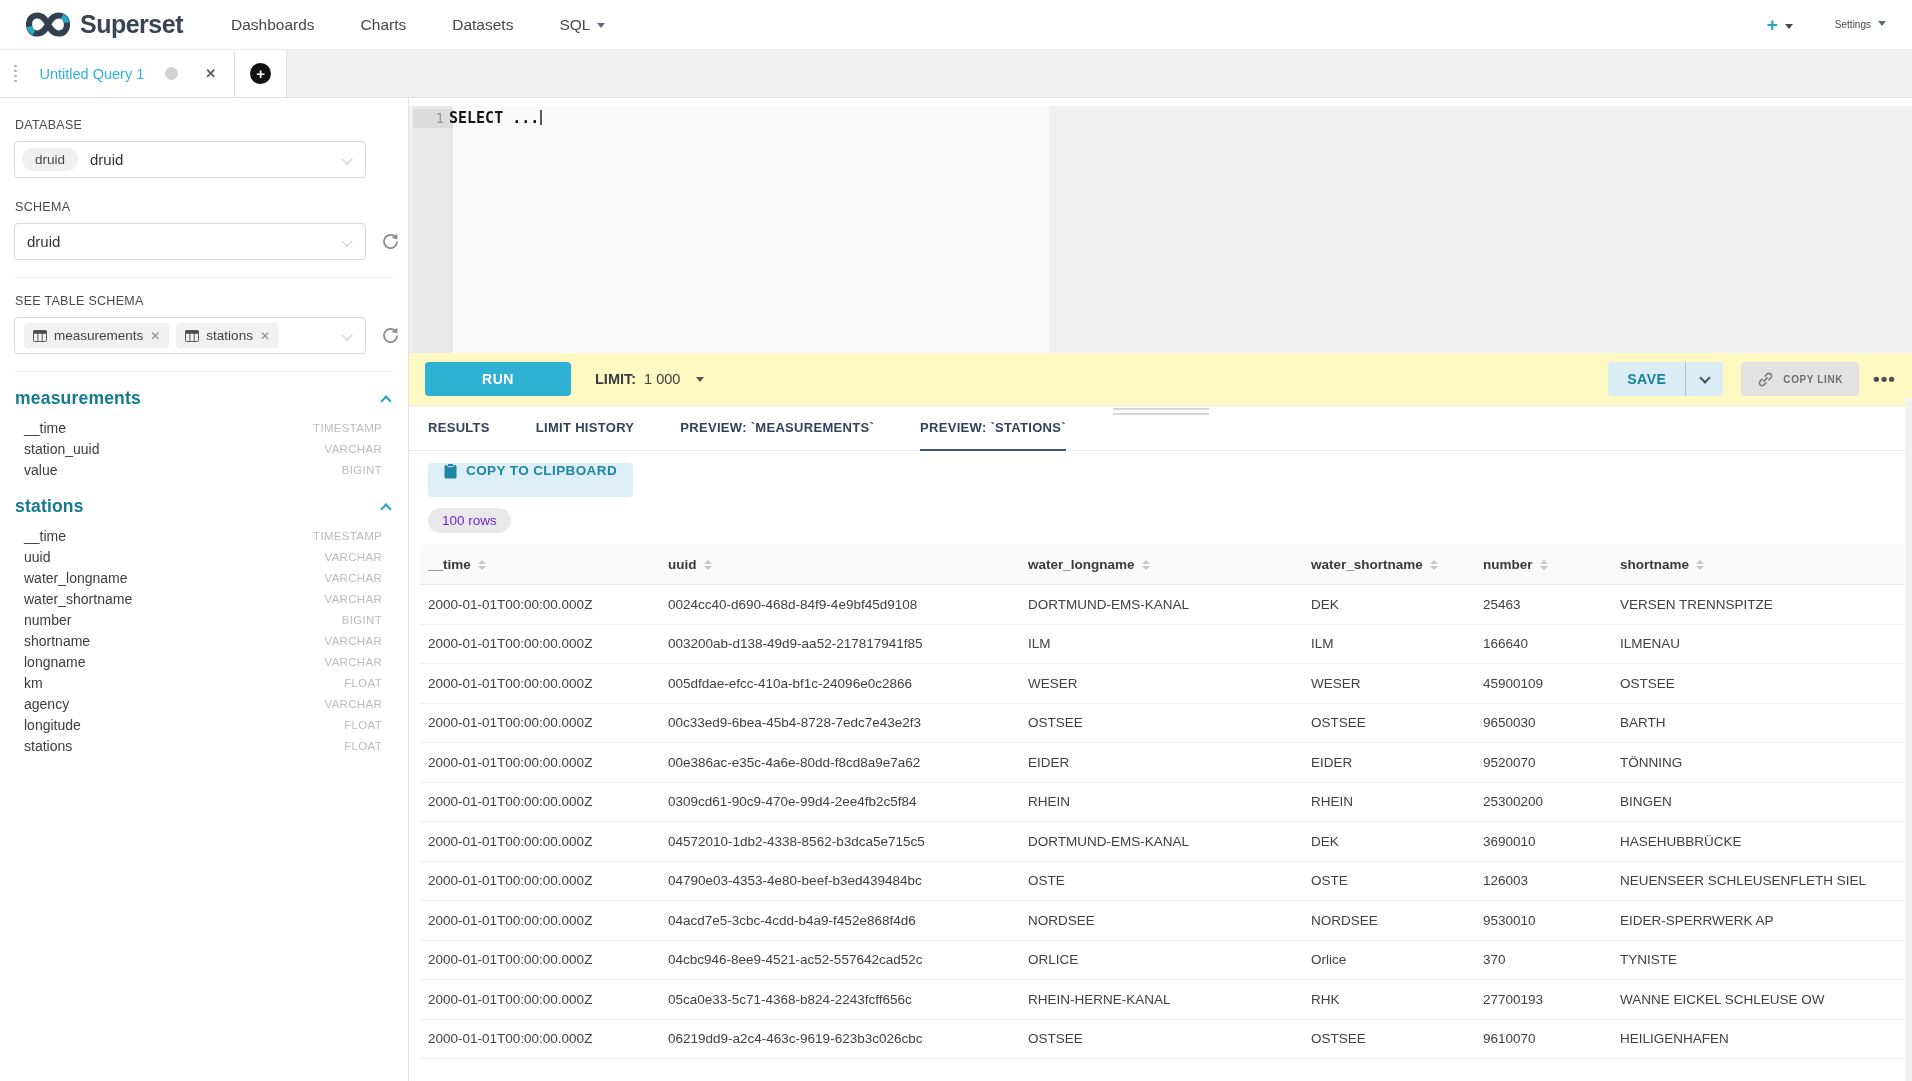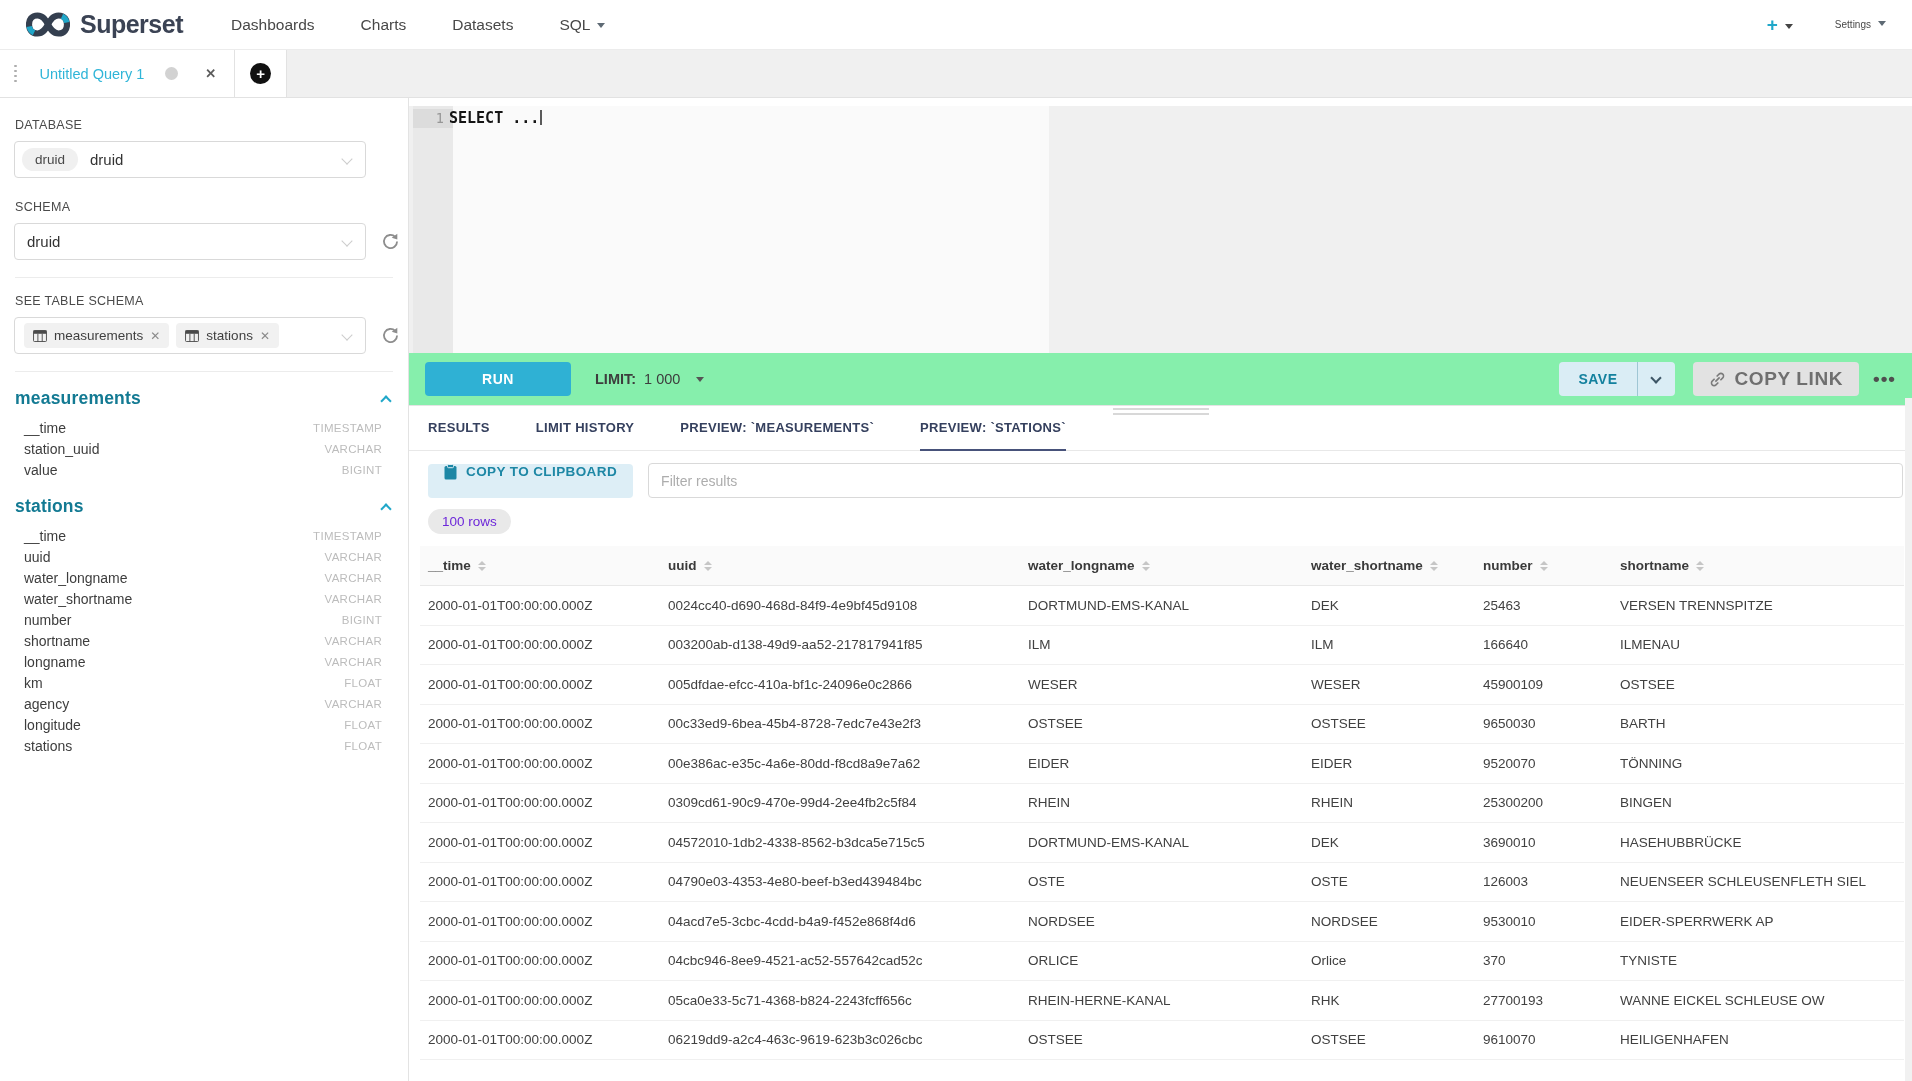--- a/index.html
+++ b/index.html
@@ -79,38 +79,38 @@
   .gutter { position: absolute; left: 0; top: 0; bottom: 0; width: 40px; background: #e9e9e9; }
   .gutter .ln { margin-top: 3px; height: 19px; line-height: 19px; text-align: right;
     padding-right: 9px; font-family: "DejaVu Sans Mono", monospace; font-size: 13.5px;
     color: #969696; background: #dcdcdc; }
   .code-line { position: absolute; left: 36px; top: 3px; height: 19px; line-height: 19px;
     font-family: "DejaVu Sans Mono", monospace; font-size: 15px; color: #141414; font-weight: bold;
     white-space: pre; }
   .cursor { display: inline-block; width: 2px; height: 15px; background: #5a5a5a;
     vertical-align: -2px; margin-left: 1px; }
 
-  .toolbar { height: 52px; display: flex; align-items: center; padding: 0 16px; background: #86efac; }
+  .toolbar { height: 52px; display: flex; align-items: center; padding: 0 16px; background: #fef9c3; }
   .run-btn { width: 146px; height: 34px; border: none; border-radius: 4px; background: #2fb1d4;
     color: #fff; font-weight: bold; font-size: 14px; letter-spacing: 0.6px; cursor: pointer;
     font-family: inherit; }
   .limit-group { display: flex; align-items: center; margin-left: 24px; cursor: pointer; }
   .limit-label { font-size: 14.5px; color: #3d3d3d; font-weight: bold; }
   .limit-value { font-size: 14.5px; color: #3d3d3d; margin-left: 8px; }
   .limit-group .caret { margin-left: 16px; border-top-color: #555; }
   .toolbar-right { margin-left: auto; display: flex; align-items: center; }
   .save-split { display: flex; height: 34px; border-radius: 4px; overflow: hidden; cursor: pointer; }
   .save-main { background: #daedf5; color: #13819e; font-weight: bold; font-size: 14px;
     letter-spacing: 0.5px; border: none; padding: 0 19px; cursor: pointer; font-family: inherit; }
   .save-caret { width: 38px; background: #daedf5; border: none; border-left: 1px solid #9fc6d4;
     display: flex; align-items: center; justify-content: center; cursor: pointer; }
   .save-caret .chevd { width: 8px; height: 8px; border-right: 2px solid #3d5666;
     border-bottom: 2px solid #3d5666; transform: rotate(45deg); margin-top: -3px; }
   .copylink-btn { margin-left: 18px; height: 34px; background: #e2e2e2; border: none; border-radius: 4px;
-    color: #6f6f6f; font-weight: bold; font-size: 19px; letter-spacing: 0.6px; padding: 0 16px;
+    color: #6f6f6f; font-weight: bold; font-size: 10px; letter-spacing: 0.6px; padding: 0 16px;
     display: flex; align-items: center; gap: 9px; cursor: pointer; font-family: inherit; }
   .more-btn { margin-left: 14px; border: none; background: transparent; color: #4f4f4f;
     font-size: 19px; font-weight: bold; letter-spacing: 1px; cursor: pointer; line-height: 10px; }
 
   .pane-divider { border-top: 1px solid #e4e4e4; position: relative; height: 0; }
   .drag-handle { position: absolute; left: 50%; transform: translateX(-50%); top: 2px;
     display: flex; flex-direction: column; gap: 3px; cursor: row-resize; }
   .drag-handle i { width: 96px; height: 2px; background: #d8d8d8; }
 
   .south-tabs { display: flex; align-items: stretch; gap: 46px; padding: 0 19px; height: 45px;
@@ -390,21 +390,20 @@
     <div class="results-controls">
       <button class="copy-btn">
         <span style="display:flex;">
           <svg width="13" height="16" viewBox="0 0 13 16">
             <rect x="0.5" y="2" width="12" height="13.5" rx="1.5" fill="#1d87a5"></rect>
             <rect x="3.5" y="0.5" width="6" height="3.2" rx="1" fill="#1d87a5" stroke="#ddeef6" stroke-width="1"></rect>
           </svg>
         </span>
         <span>COPY TO CLIPBOARD</span>
       </button>
-      <input class="filter-input" placeholder="Filter results" style="">
     </div>
 
     <div class="rowcount-row">
       <span class="count-badge">100 rows</span>
     </div>
 
     <div class="results-table">
       <div class="tgrid thead">
           <div class="th">
             <span>__time</span>

